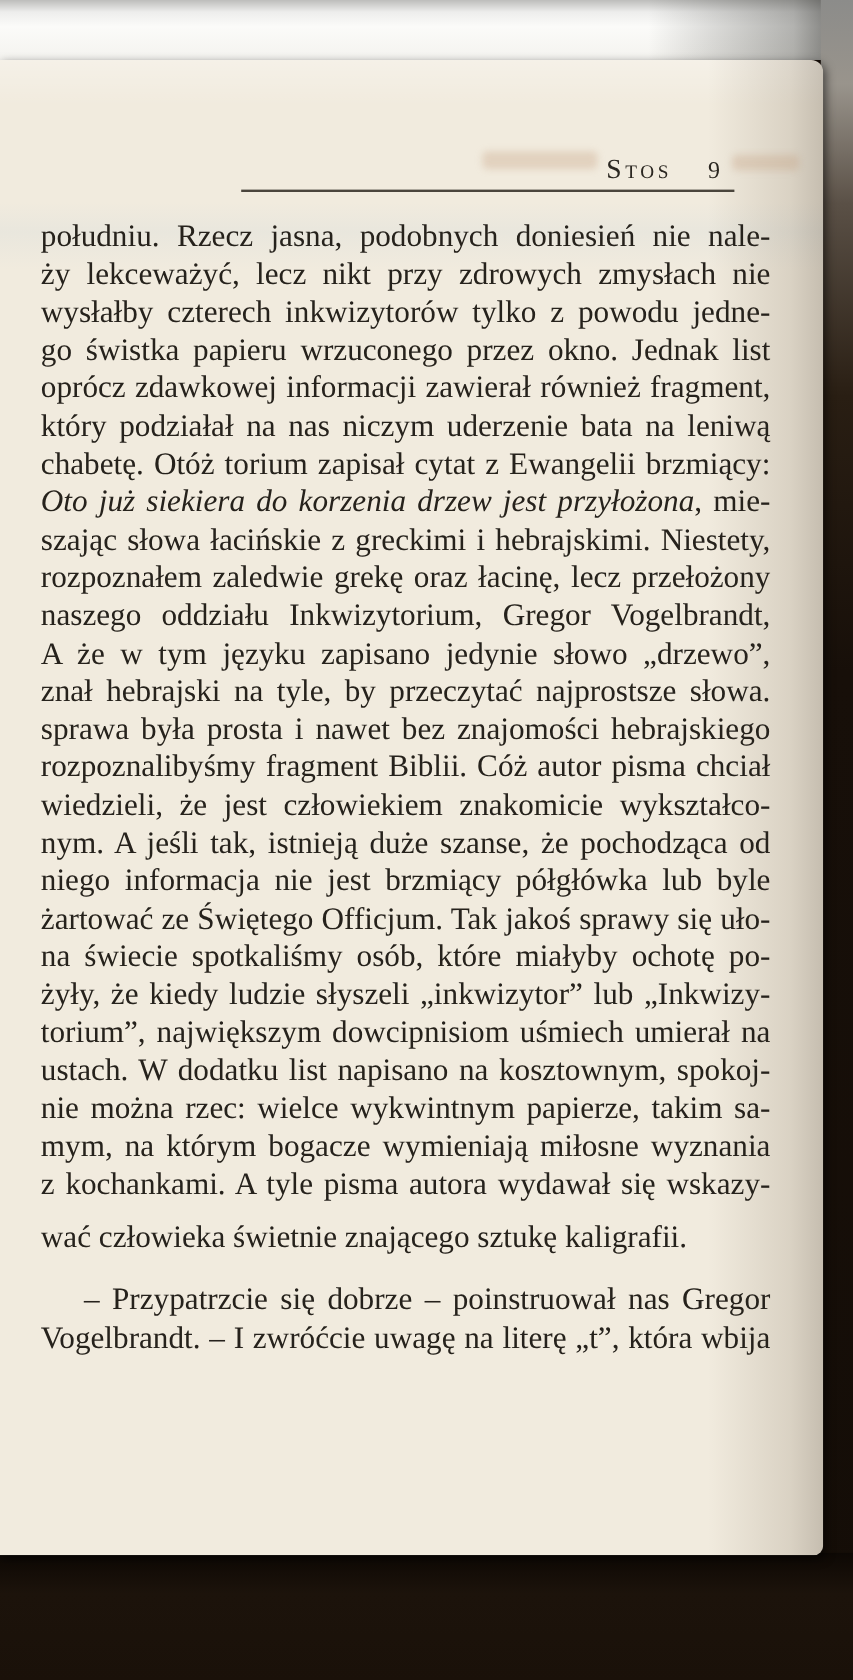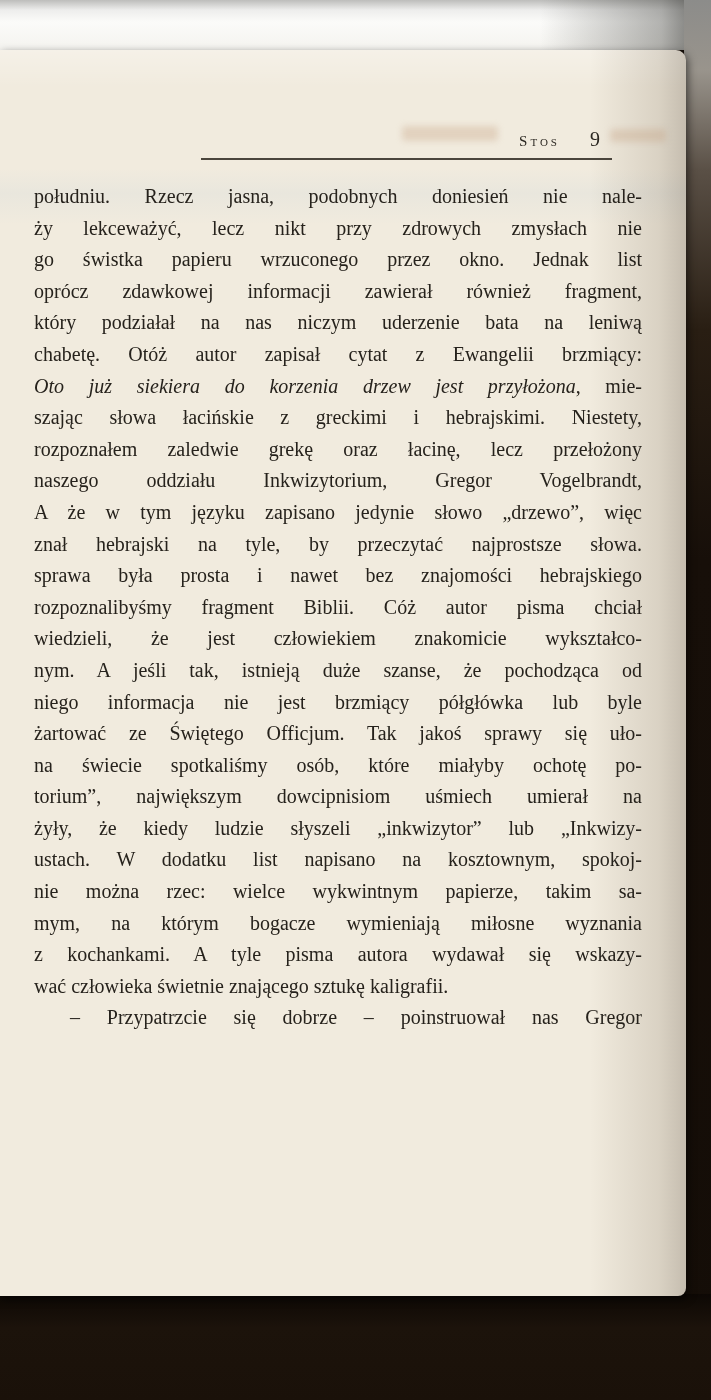--- a/index.html
+++ b/index.html
@@ -58,43 +58,43 @@
 
   
   .header {
     position: absolute; left: 201px; top: 78px; width: 411px; height: 30px;
     border-bottom: 2px solid #4a453c;
     display: flex; align-items: baseline; justify-content: flex-end;
     color: #2b2721;
   }
   .running-title {
     font-variant: small-caps;
-    font-size: 15px; letter-spacing: 3px;
+    font-size: 23px; letter-spacing: 3px;
     margin-right: 30px;
   }
   .page-number {
     font-size: 20px;
     margin-right: 12px;
   }
 
   
   .textblock {
     position: absolute; left: 34px; top: 131px; width: 608px;
     color: #26221c;
-    font-size: 20px;
+    font-size: 26px;
     line-height: 31.6px;
   }
   .line {
     height: 31.6px; overflow: hidden;
     text-align: justify;
     text-align-last: justify;
     white-space: normal;
   }
-  .line.flush { text-align-last: left; }
-  .line.indent { text-indent: 36px; }
+  .line.flush { text-align-last: left; margin-top: 13px; }
+  .line.indent { text-indent: 36px; margin-top: 20px; }
   .line em { }
 </style>
 </head>
 <body>
 
 <div class="scan">
   <div class="scan-top"></div>
   <div class="right-gutter"></div>
   <div class="scan-bottom"></div>
 
@@ -103,40 +103,42 @@
     <div class="ghost ghost2"></div>
 
     <div class="header">
       <span class="running-title">Stos</span>
       <span class="page-number">9</span>
     </div>
 
     <div class="textblock" id="text-block">
         <div class="line"><span>południu. Rzecz jasna, podobnych doniesień nie nale-</span></div>
         <div class="line"><span>ży lekceważyć, lecz nikt przy zdrowych zmysłach nie</span></div>
+        <div class="line"><span>wysłałby czterech inkwizytorów tylko z powodu jedne-</span></div>
         <div class="line"><span>go świstka papieru wrzuconego przez okno. Jednak list</span></div>
         <div class="line"><span>oprócz zdawkowej informacji zawierał również fragment,</span></div>
         <div class="line"><span>który podziałał na nas niczym uderzenie bata na leniwą</span></div>
-        <div class="line"><span>chabetę. Otóż autor zapisał cytat z Ewangelii brzmiący:</span></div>
+        <div class="line"><span>chabetę. Otóż torium zapisał cytat z Ewangelii brzmiący:</span></div>
         <div class="line"><em>Oto już siekiera do korzenia drzew jest przyłożona</em><span>, mie-</span></div>
         <div class="line"><span>szając słowa łacińskie z greckimi i hebrajskimi. Niestety,</span></div>
         <div class="line"><span>rozpoznałem zaledwie grekę oraz łacinę, lecz przełożony</span></div>
         <div class="line"><span>naszego oddziału Inkwizytorium, Gregor Vogelbrandt,</span></div>
         <div class="line"><span>A że w tym języku zapisano jedynie słowo „drzewo”, więc</span></div>
         <div class="line"><span>znał hebrajski na tyle, by przeczytać najprostsze słowa.</span></div>
         <div class="line"><span>sprawa była prosta i nawet bez znajomości hebrajskiego</span></div>
         <div class="line"><span>rozpoznalibyśmy fragment Biblii. Cóż autor pisma chciał</span></div>
         <div class="line"><span>wiedzieli, że jest człowiekiem znakomicie wykształco-</span></div>
         <div class="line"><span>nym. A jeśli tak, istnieją duże szanse, że pochodząca od</span></div>
         <div class="line"><span>niego informacja nie jest brzmiący półgłówka lub byle</span></div>
         <div class="line"><span>żartować ze Świętego Officjum. Tak jakoś sprawy się uło-</span></div>
         <div class="line"><span>na świecie spotkaliśmy osób, które miałyby ochotę po-</span></div>
+        <div class="line"><span>żyły, że kiedy ludzie słyszeli „inkwizytor” lub „Inkwizy-</span></div>
         <div class="line"><span>torium”, największym dowcipnisiom uśmiech umierał na</span></div>
-        <div class="line"><span>żyły, że kiedy ludzie słyszeli „inkwizytor” lub „Inkwizy-</span></div>
         <div class="line"><span>ustach. W dodatku list napisano na kosztownym, spokoj-</span></div>
         <div class="line"><span>nie można rzec: wielce wykwintnym papierze, takim sa-</span></div>
         <div class="line"><span>mym, na którym bogacze wymieniają miłosne wyznania</span></div>
         <div class="line"><span>z kochankami. A tyle pisma autora wydawał się wskazy-</span></div>
         <div class="line flush"><span>wać człowieka świetnie znającego sztukę kaligrafii.</span></div>
         <div class="line indent"><span>– Przypatrzcie się dobrze – poinstruował nas Gregor</span></div>
+        <div class="line"><span>Vogelbrandt. – I zwróćcie uwagę na literę „t”, która wbija</span></div>
       </div>
   </div>
 </div>
 
 </body></html>

